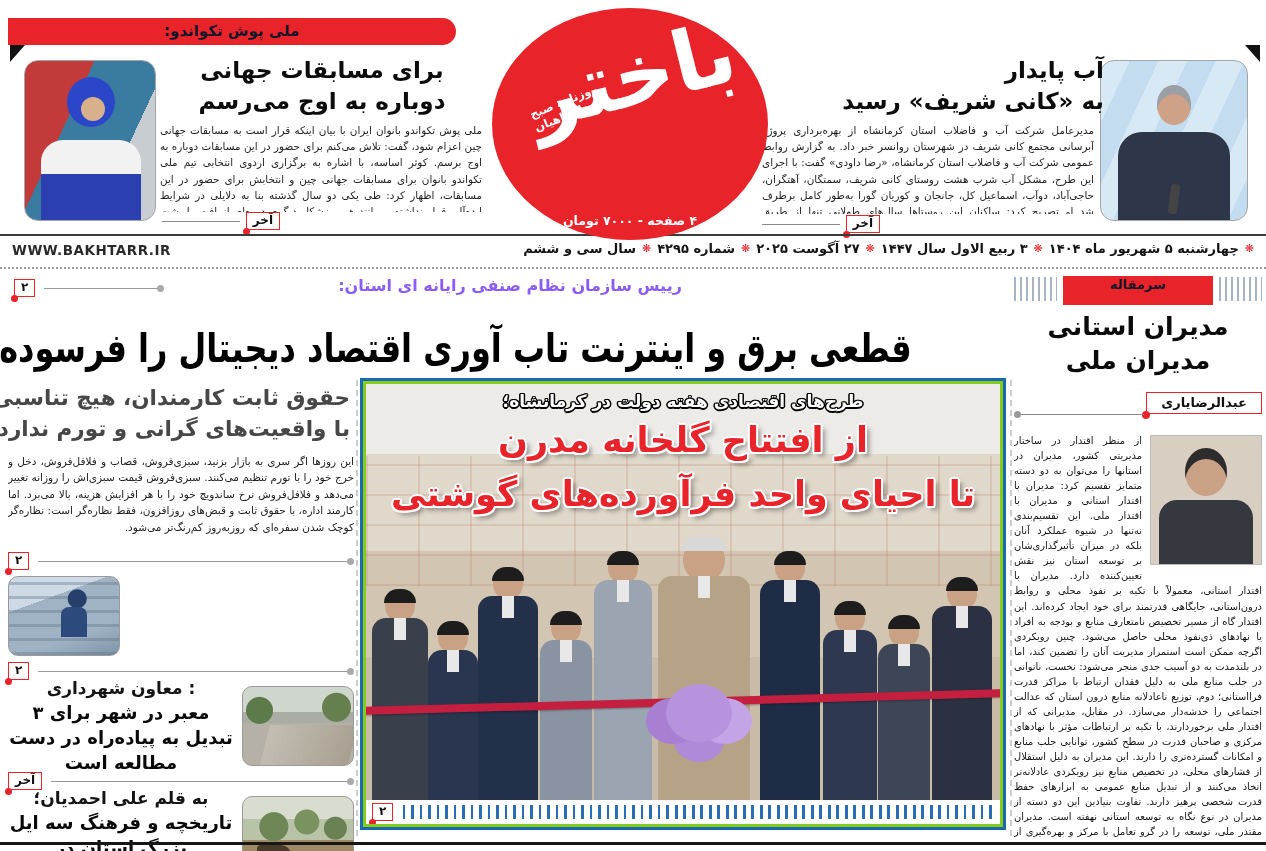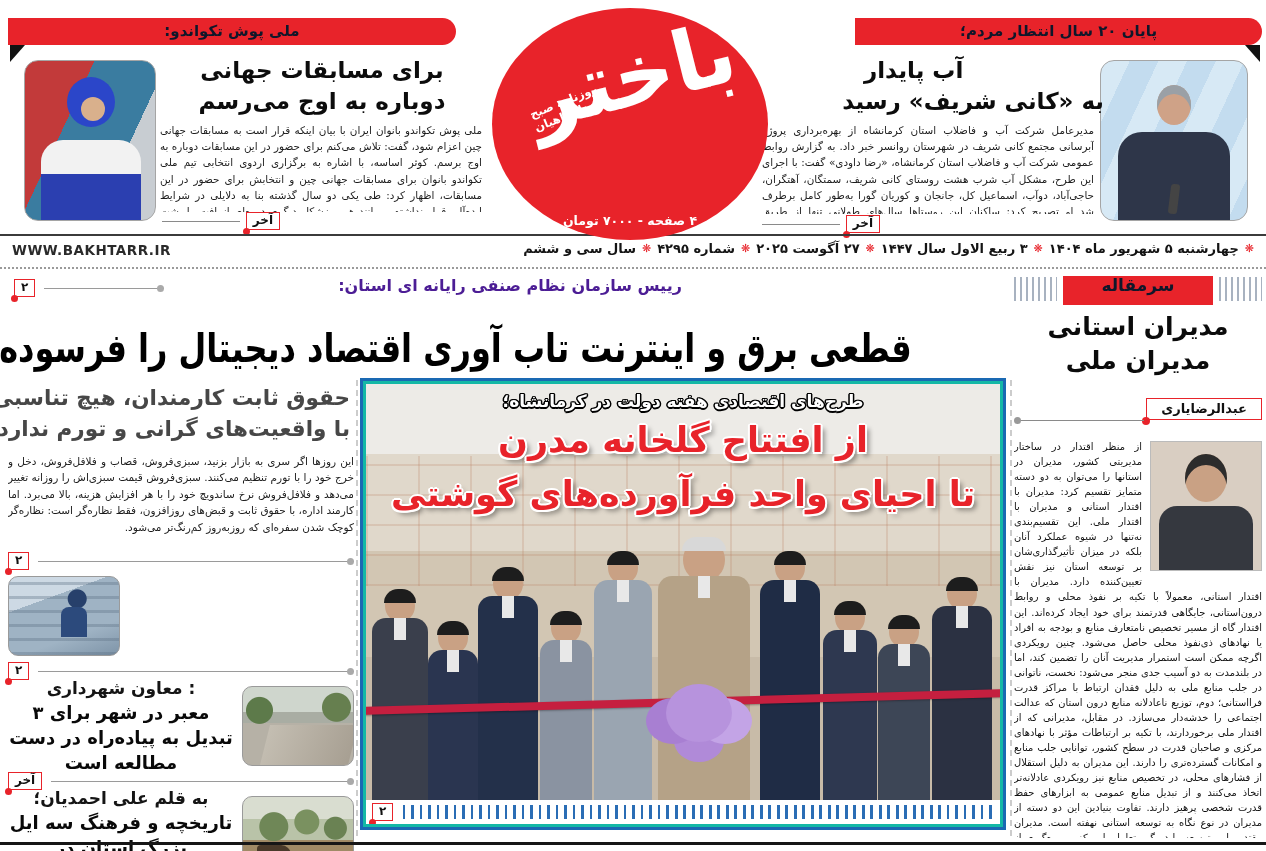--- a/index.html
+++ b/index.html
@@ -51,21 +51,21 @@
           border-top:17px solid #121212;border-left:15px solid transparent;}
   .tr-img{position:absolute;right:14px;top:45px;width:148px;height:161px;border-radius:14px;
           background:repeating-linear-gradient(115deg,#d7e9f5 0 26px,#c3dcef 26px 52px);}
   .tr-img::before{content:"";position:absolute;top:24px;left:50%;transform:translateX(-50%);
           width:34px;height:40px;border-radius:50%;background:#cfa287;
           box-shadow:inset 0 9px 0 #9aa0a6;}
   .tr-img::after{content:"";position:absolute;bottom:0;left:50%;transform:translateX(-50%);
           width:112px;height:88px;border-radius:24px 24px 0 0;background:#2e3649;}
   .tr-mic{position:absolute;bottom:6px;left:50%;width:9px;height:30px;background:#444;
           transform:translateX(-50%) rotate(7deg);z-index:1;border-radius:3px;}
-  .tr-head{position:absolute;left:104px;top:40px;width:240px;margin:0;text-align:left;
+  .tr-head{position:absolute;left:104px;top:40px;width:240px;margin:0;text-align:right;
           font-size:23px;line-height:31px;color:#0c0c0c;}
   .tr-head .l{display:block;white-space:nowrap;}
   .tr-body{position:absolute;left:2px;top:107px;width:332px;height:92px;overflow:hidden;}
   .tr-end{position:absolute;left:2px;top:200px;}
 
   
   .masthead{position:absolute;left:492px;top:8px;width:276px;height:232px;z-index:4;}
   .logo-circle{position:absolute;inset:0;background:var(--red);border-radius:50%;}
   .logo-name{position:absolute;top:26px;left:30px;width:220px;text-align:center;color:#fff;
           font-size:84px;font-weight:bold;transform:rotate(-14deg);line-height:1;}
@@ -81,53 +81,53 @@
           font-size:13px;font-weight:bold;color:#141414;white-space:nowrap;}
   .star{color:var(--red);font-size:11px;}
   .website{position:absolute;left:0;top:1px;direction:ltr;font-size:13.5px;font-weight:bold;
           color:#2a2a2a;letter-spacing:.5px;}
   .dotted-rule{position:absolute;top:267px;left:0;width:100%;border-top:2px dotted #9a9a9a;}
 
   
   .lead{position:absolute;left:8px;top:272px;width:1004px;height:104px;}
   .lead-ref{position:absolute;left:6px;top:6px;width:150px;}
   .lead-kicker{position:absolute;top:4px;left:0;width:100%;text-align:center;font-size:16px;
-          font-weight:bold;color:#4c1d95;}
+          font-weight:bold;color:#8b5cf6;}
   .lead-title{position:absolute;top:26px;left:0;width:100%;text-align:center;font-size:40px;
           font-weight:bold;color:#000;white-space:nowrap;transform:scaleX(.8);
           transform-origin:center;letter-spacing:-1px;}
 
   
   .sidebar{position:absolute;left:1014px;top:276px;width:248px;height:562px;overflow:hidden;}
   .sb-header{display:flex;align-items:center;gap:6px;height:26px;}
   .stripes{flex:1;height:24px;
           background:repeating-linear-gradient(90deg,#a8b2c0 0 2px,transparent 2px 6px);}
-  .sb-bar{width:150px;height:32px;line-height:24px;font-size:17px;}
+  .sb-bar{width:150px;height:32px;line-height:24px;font-size:13px;}
   .sb-title{margin:8px 0 0;text-align:center;font-size:25px;line-height:34px;color:#0b0b0b;}
   .sb-title .l{display:block;white-space:nowrap;}
-  .sb-author-row{position:relative;height:32px;margin-top:20px;}
+  .sb-author-row{position:relative;height:32px;margin-top:14px;}
   .author-box{position:absolute;right:0;top:0;border:1.6px solid var(--red);padding:2px 14px 3px;
           font-size:13px;font-weight:bold;color:#111;background:#fff;}
   .author-box::after{content:"";position:absolute;left:-5px;bottom:-6px;width:8px;height:8px;
           border-radius:50%;background:var(--red);}
   .author-line{position:absolute;left:4px;right:118px;top:22px;border-top:1.5px solid #8a8a8a;}
   .author-line::before{content:"";position:absolute;left:-4px;top:-4px;width:7px;height:7px;
           border-radius:50%;background:#999;}
   .sb-body{margin-top:9px;font-size:9.9px;line-height:1.52;text-align:justify;color:#101010;}
   .sb-photo{float:right;width:112px;height:130px;margin:2px 0 5px 8px;position:relative;
           overflow:hidden;background:#d9cec2;border:1px solid #bbb;}
   .sb-photo::before{content:"";position:absolute;top:12px;left:50%;transform:translateX(-50%);
           width:42px;height:48px;border-radius:50%;background:#c9a184;
           box-shadow:inset 0 11px 0 #2c2c2c;}
   .sb-photo::after{content:"";position:absolute;bottom:0;left:8px;right:8px;height:64px;
           border-radius:18px 18px 0 0;background:#35383f;}
 
   
   .photo-story{position:absolute;left:360px;top:378px;width:646px;height:452px;
-          border:3px solid var(--blue);background:#14b8a6;padding:3px;}
+          border:3px solid var(--blue);background:#84cc16;padding:3px;}
   .photo-area{position:relative;width:100%;height:100%;overflow:hidden;
           background:linear-gradient(#edebe7 0 16%,#e0d8cb 16% 38%,#d2c6b3 38% 62%,#c8bba8 62%);}
   .boxes{position:absolute;top:72px;left:0;right:0;height:130px;
           background:repeating-linear-gradient(90deg,rgba(185,125,95,.22) 0 2px,transparent 2px 52px),
                      repeating-linear-gradient(0deg,rgba(185,125,95,.22) 0 2px,transparent 2px 30px);}
   .person{position:absolute;}
   .person .hd{position:absolute;top:0;left:50%;transform:translateX(-50%);width:30px;height:32px;
           border-radius:50%;background:var(--skin,#c9a184);}
   .person .hd::before{content:"";position:absolute;top:-1px;left:-1px;right:-1px;height:14px;
           border-radius:16px 16px 0 0;background:var(--hair,#1d1d1d);}
@@ -213,23 +213,20 @@
       <span class="l">دوباره به اوج می‌رسم</span>
     </h2>
     <p class="body tl-body">ملی پوش تکواندو بانوان ایران با بیان اینکه قرار است به مسابقات جهانی چین اعزام شود، گفت: تلاش می‌کنم برای حضور در این مسابقات دوباره به اوج برسم. کوثر اساسه، با اشاره به برگزاری اردوی انتخابی تیم ملی تکواندو بانوان برای مسابقات جهانی چین و انتخابش برای حضور در این مسابقات، اظهار کرد: طی یکی دو سال گذشته بنا به دلایلی در شرایط ایده‌آلی قرار نداشتم و مانند هر ورزشکار دیگری دوره‌ای از افت را پشت سر گذاشتم، اما خوشبختانه دوباره در ترکیب تیم ملی برای مسابقات جهانی قرار گرفتم</p>
     <div class="endtag tl-end">
       <span class="endline"></span>
       <span class="refbox">آخر</span>
     </div>
   </section>
 
   <section class="tr">
-    <div class="bar tr-bar">
-      <span>پایان ۲۰ سال انتظار مردم؛</span>
-    </div>
     <div class="tr-wedge"></div>
     <div class="photo tr-img">
       <i class="tr-mic"></i>
     </div>
     <h2 class="tr-head">
       <span class="l">آب پایدار</span>
       <span class="l">به «کانی شریف» رسید</span>
     </h2>
     <p class="body tr-body">مدیرعامل شرکت آب و فاضلاب استان کرمانشاه از بهره‌برداری پروژه آبرسانی مجتمع کانی شریف در شهرستان روانسر خبر داد. به گزارش روابط عمومی شرکت آب و فاضلاب استان کرمانشاه، «رضا داودی» گفت: با اجرای این طرح، مشکل آب شرب هشت روستای کانی شریف، سمتگان، آهتگران، حاجی‌آباد، دوآب، اسماعیل کل، جانجان و کوریان گورا به‌طور کامل برطرف شد او تصریح کرد: ساکنان این روستاها سال‌های طولانی تنها از طریق تانکرهای سیار تأمین آب می‌شدند که مشکلات بسیاری برای آنان به همراه داشت.</p>
     <div class="endtag tr-end">

